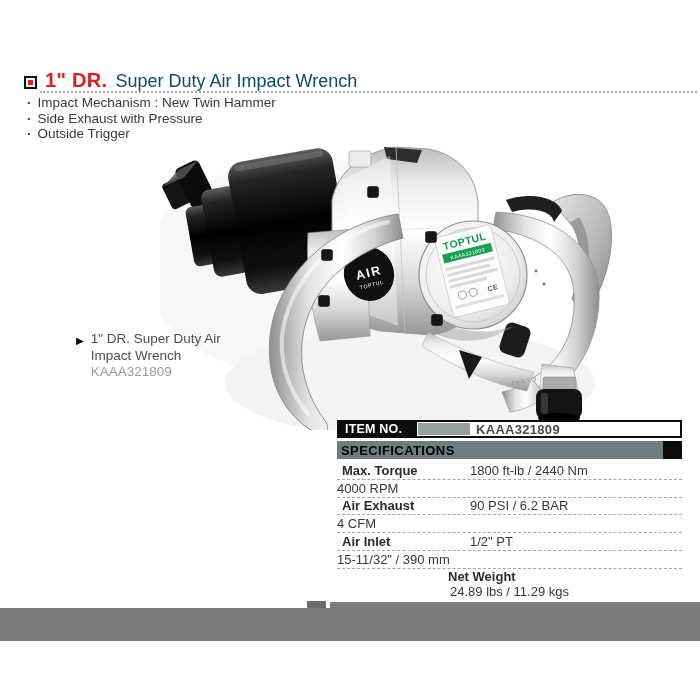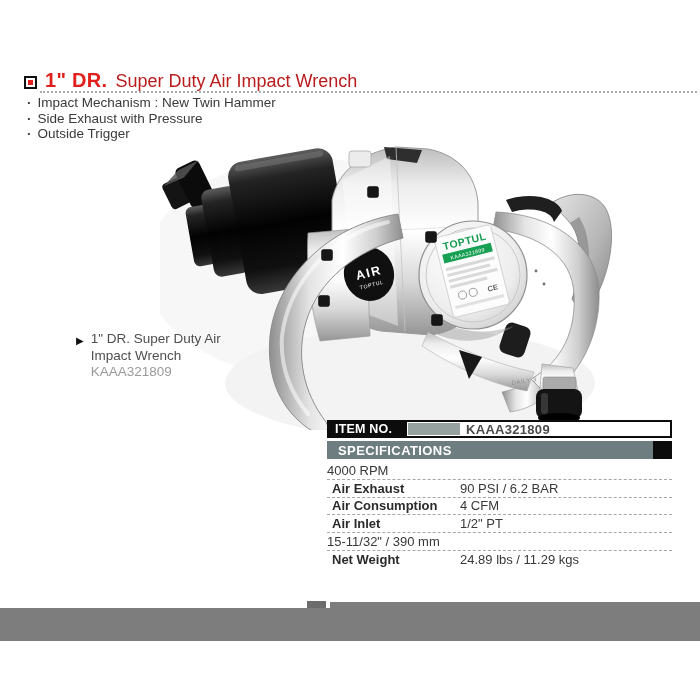--- a/index.html
+++ b/index.html
@@ -6,51 +6,51 @@
   body{width:700px;height:700px;position:relative;overflow:hidden;background:#ffffff;
        font-family:"Liberation Sans",sans-serif;}
   svg text{font-family:"Liberation Sans",sans-serif;}
 
   
   .title-block{position:absolute;left:24px;top:69px;display:flex;align-items:baseline;}
   .bullet-sq{width:9px;height:9px;border:2px solid #101010;background:#fff;display:inline-flex;
              align-items:center;justify-content:center;align-self:center;margin-right:8px;margin-top:3px;}
   .bullet-sq-inner{width:5px;height:5px;background:#e0201c;}
   .title-code{font-size:20px;font-weight:bold;color:#e0201c;margin-right:8px;letter-spacing:.3px;}
-  .title-text{font-size:18px;color:#b91c1c;}
+  .title-text{font-size:18px;color:#0c4a6e;}
   .title-rule{position:absolute;left:40px;right:3px;top:77px;height:14px;border-bottom:2px dotted #ababab;}
 
   .features{position:absolute;left:27px;top:95px;list-style:none;margin:0;padding:0;}
   .features li{display:flex;font-size:13.5px;color:#3a3a3a;line-height:15.5px;}
   .features .dot{font-weight:bold;margin-right:6px;}
 
   
   .photo{position:absolute;left:160px;top:138px;width:465px;height:292px;margin:0;}
 
   
   .caption{position:absolute;left:76px;top:331px;display:flex;font-size:13.5px;color:#4e4e4e;line-height:16.5px;}
   .caption .arrow{font-size:10px;color:#111;margin-right:7px;margin-top:2px;}
   .caption .muted{color:#9a9a9a;}
 
   
-  .spec-table{position:absolute;left:327px;top:420px;width:345px;}
+  .spec-table{position:absolute;left:337px;top:420px;width:345px;}
   .row-itemno{height:18px;background:#0c0c0c;display:flex;align-items:stretch;padding:2px;box-sizing:border-box;}
   .itemno-label{width:78px;color:#ffffff;font-weight:bold;font-size:12.5px;display:flex;align-items:center;
                 padding-left:6px;box-sizing:border-box;letter-spacing:.2px;}
   .itemno-box{flex:1;background:#ffffff;display:flex;align-items:center;}
   .chip{width:52px;height:12px;background:#95a2a0;margin-left:1px;}
   .itemno-value{font-size:13px;font-weight:bold;color:#4a4a4a;margin-left:6px;letter-spacing:.3px;}
 
   .row-header{height:18px;background:#6e7d7f;margin-top:3px;display:flex;align-items:center;position:relative;}
-  .row-header .txt{color:#ffffff;font-weight:bold;font-size:13px;padding-left:11px;letter-spacing:.4px;}
+  .row-header .txt{color:#000000;font-weight:bold;font-size:13px;padding-left:4px;letter-spacing:.4px;}
   .end-block{position:absolute;right:0;top:0;width:19px;height:18px;background:#0c0c0c;}
 
   #spec-rows{margin-top:3px;}
   .spec-row{display:flex;align-items:center;height:17.75px;border-bottom:1px dashed #a6a6a6;box-sizing:border-box;}
-  .spec-row:last-child{border-bottom:none;}
+  .spec-row:last-child{border-bottom:none;flex-direction:column;}
   .spec-label{width:133px;padding-left:5px;font-weight:bold;font-size:13px;color:#2b2b2b;box-sizing:border-box;}
   .spec-value{font-size:13px;color:#383838;}
 
   
   .footer-left{position:absolute;left:0;top:608px;width:330px;height:33px;background:#7d7d7d;}
   .footer-right{position:absolute;left:330px;top:602px;width:370px;height:39px;background:#7d7d7d;}
   .footer-notch{position:absolute;left:307px;top:601px;width:19px;height:7px;background:#6c6c6c;}
 </style>
 </head>
 <body>
@@ -223,28 +223,31 @@
         <span class="chip"></span>
         <span class="itemno-value">KAAA321809</span>
       </span>
     </div>
     <div class="row-header">
       <span class="txt">SPECIFICATIONS</span>
       <span class="end-block"></span>
     </div>
     <div id="spec-rows">
         <div class="spec-row">
+        <span class="spec-label">Max. Torque</span>
+        <span class="spec-value">1800 ft-lb / 2440 Nm</span>
+      </div>
+        <div class="spec-row">
         <span class="spec-value">4000 RPM</span>
       </div>
         <div class="spec-row">
         <span class="spec-label">Air Exhaust</span>
         <span class="spec-value">90 PSI / 6.2 BAR</span>
       </div>
         <div class="spec-row">
-        <span class="spec-label">Air Consumption</span>
         <span class="spec-value">4 CFM</span>
       </div>
         <div class="spec-row">
         <span class="spec-label">Air Inlet</span>
         <span class="spec-value">1/2" PT</span>
       </div>
         <div class="spec-row">
         <span class="spec-value">15-11/32" / 390 mm</span>
       </div>
         <div class="spec-row">

